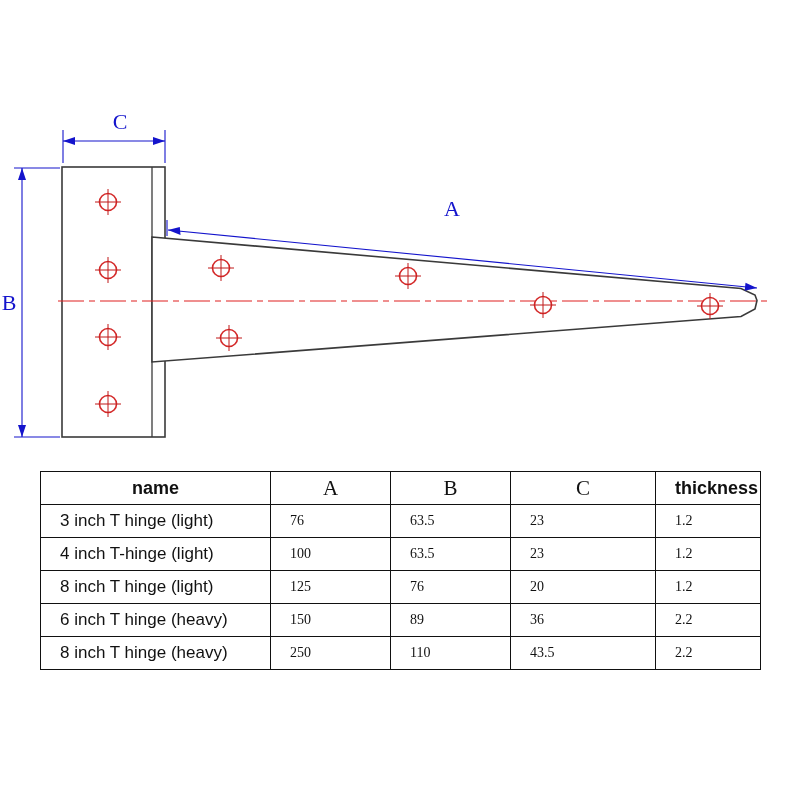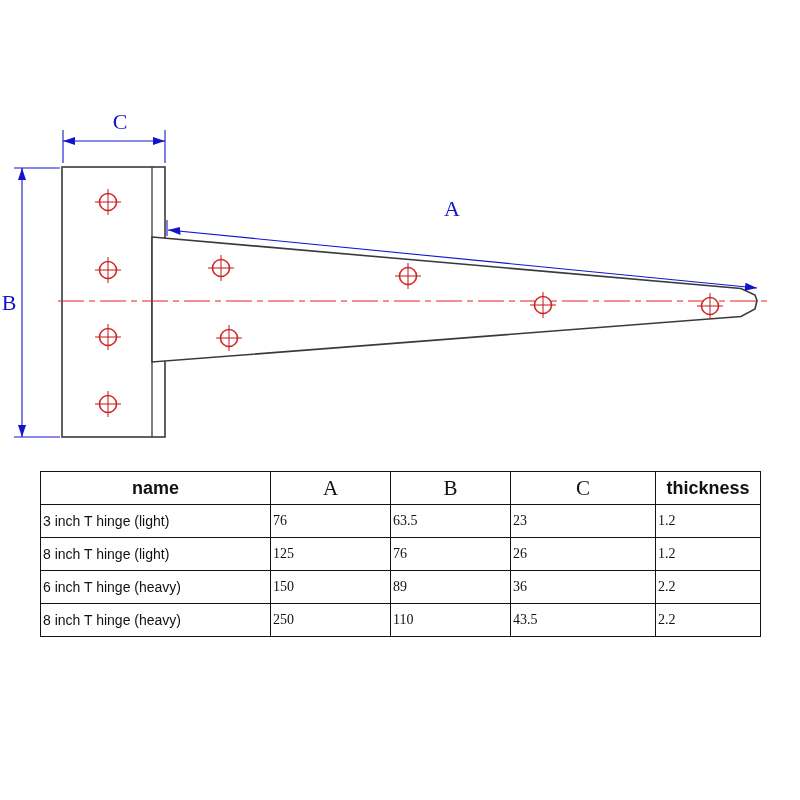--- a/index.html
+++ b/index.html
@@ -34,39 +34,39 @@
     left: 40px;
     top: 471px;
     width: 720px;
     border-collapse: collapse;
     table-layout: fixed;
     background: #ffffff;
   }
   .spec-table th, .spec-table td {
     border: 1.6px solid #111111;
     vertical-align: middle;
-    padding: 2px 2px;
+    padding: 2px 19px;
     height: 28px;
     white-space: nowrap;
     overflow: hidden;
     color: #111111;
   }
   th.name-col, th.thick-col {
     font-family: "Liberation Sans", sans-serif;
     font-weight: bold;
     font-size: 18px;
   }
   th.dim-col {
     font-family: "Liberation Serif", serif;
     font-weight: normal;
     font-size: 21px;
   }
   td.name-col {
     font-family: "Liberation Sans", sans-serif;
-    font-size: 14px;
+    font-size: 17px;
     font-weight: normal;
   }
   td.num-col {
     font-family: "Liberation Serif", serif;
     font-size: 14px;
   }
   col.c-name { width: 230px; }
   col.c-a { width: 120px; }
   col.c-b { width: 120px; }
   col.c-c { width: 145px; }
@@ -179,24 +179,31 @@
     </thead>
     <tbody id="spec-rows">
         <tr>
           <td class="name-col">3 inch T hinge (light)</td>
           <td class="num-col">76</td>
           <td class="num-col">63.5</td>
           <td class="num-col">23</td>
           <td class="num-col">1.2</td>
         </tr>
         <tr>
+          <td class="name-col">4 inch T-hinge (light)</td>
+          <td class="num-col">100</td>
+          <td class="num-col">63.5</td>
+          <td class="num-col">23</td>
+          <td class="num-col">1.2</td>
+        </tr>
+        <tr>
           <td class="name-col">8 inch T hinge (light)</td>
           <td class="num-col">125</td>
           <td class="num-col">76</td>
-          <td class="num-col">26</td>
+          <td class="num-col">20</td>
           <td class="num-col">1.2</td>
         </tr>
         <tr>
           <td class="name-col">6 inch T hinge (heavy)</td>
           <td class="num-col">150</td>
           <td class="num-col">89</td>
           <td class="num-col">36</td>
           <td class="num-col">2.2</td>
         </tr>
         <tr>

